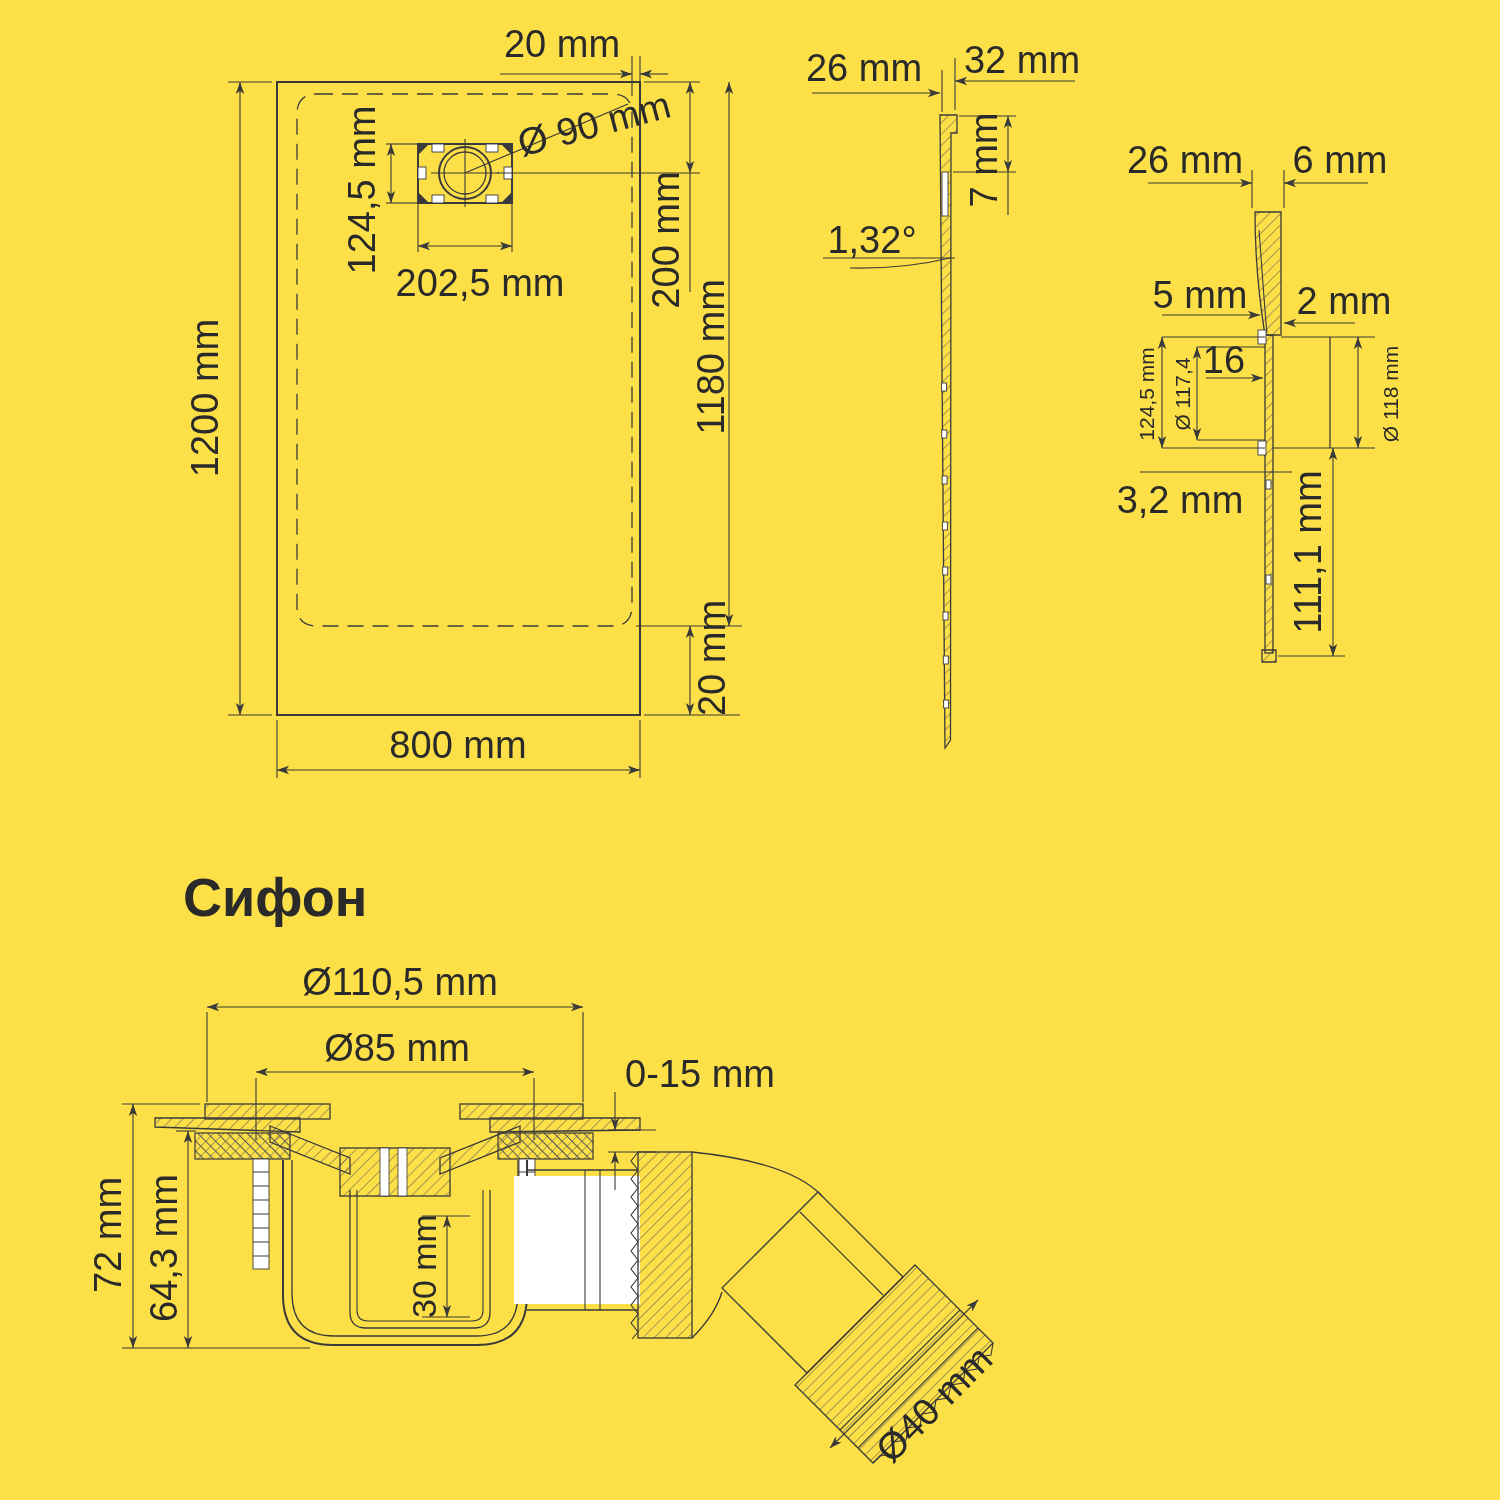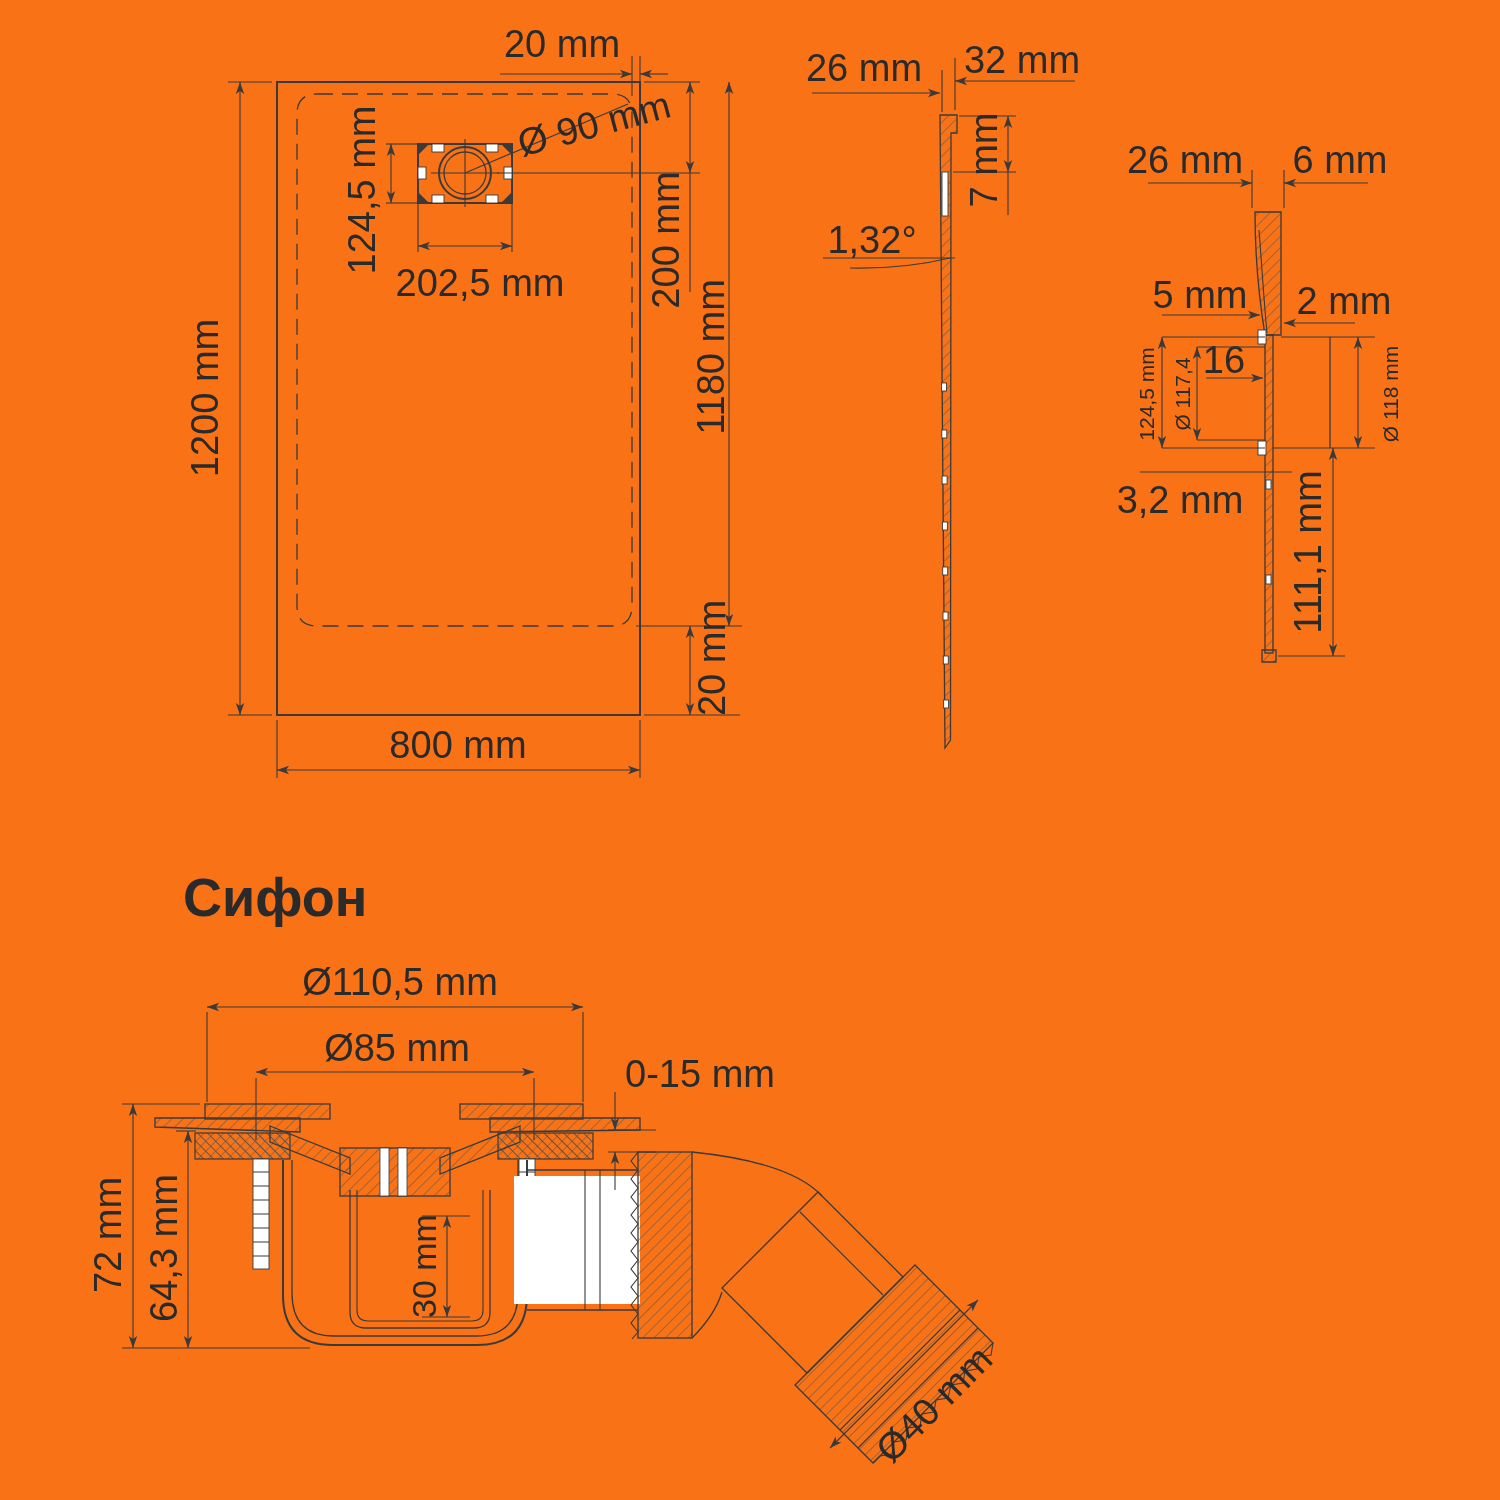--- a/index.html
+++ b/index.html
@@ -1,16 +1,16 @@
 <!DOCTYPE html>
 <html><head>
 <meta charset="utf-8">
 <style>
   html,body{margin:0;padding:0;background:#ffffff;}
-  #canvas{position:relative;width:1500px;height:1500px;background:#f97316;overflow:hidden;
+  #canvas{position:relative;width:1500px;height:1500px;background:#fde047;overflow:hidden;
           font-family:"Liberation Sans","DejaVu Sans",sans-serif;text-align:center;}
   svg{position:absolute;left:0;top:0;}
   text{fill:#2a2a2a;}
   .dim{font-size:38px;}
   .dimsm{font-size:21px;}
   .dimmid{font-size:34px;}
   .title{font-size:54px;font-weight:bold;}
   .ln{stroke:#3a3a3a;stroke-width:1.1;fill:none;}
   .ob{stroke:#3a3a3a;stroke-width:2;fill:none;}
   .ob2{stroke:#3a3a3a;stroke-width:1.3;fill:none;}

